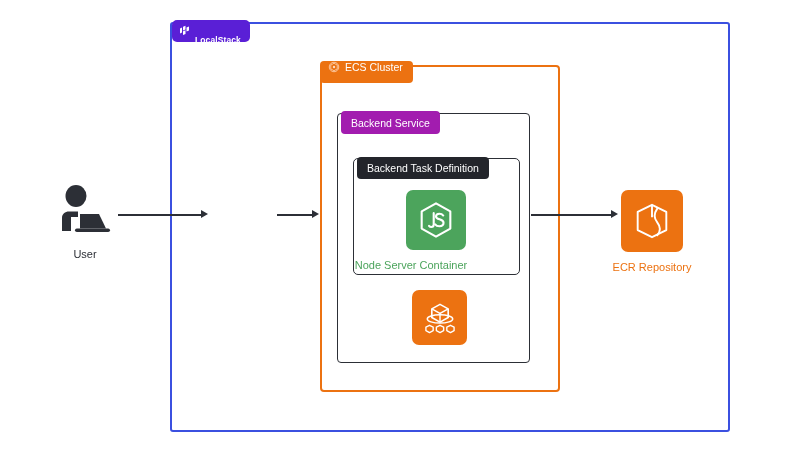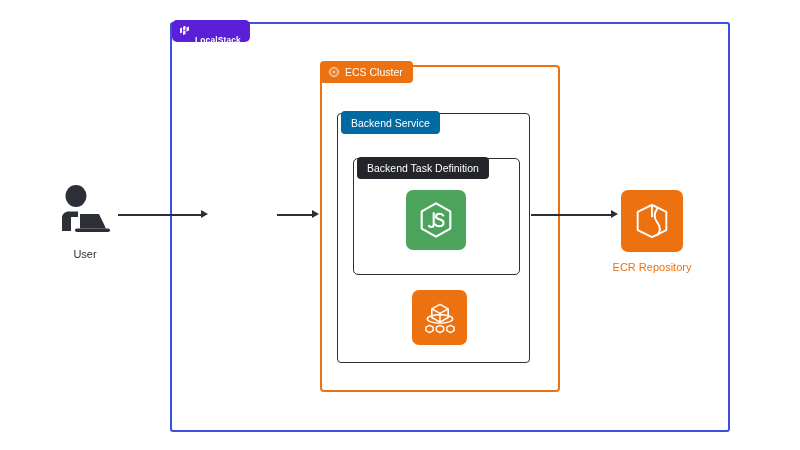--- a/index.html
+++ b/index.html
@@ -52,21 +52,20 @@
     width: 240px; height: 327px;
     border: 2px solid #ec7211;
     border-radius: 4px;
     background: transparent;
   }
   #ecs-cluster-badge {
     position: absolute;
     left: 320px; top: 61px;
     height: 22px;
     display: flex;
-    align-items: center;
     gap: 5px;
     padding: 0 10px 0 8px;
     background: #ec7211;
     border-radius: 4px;
     z-index: 5;
   }
   #ecs-cluster-badge .bt {
     color: #ffffff;
     font-size: 10.5px;
     white-space: nowrap;
@@ -81,21 +80,21 @@
     border-radius: 4px;
     background: transparent;
   }
   #backend-service-badge {
     position: absolute;
     left: 341px; top: 111px;
     height: 23px;
     display: flex;
     align-items: center;
     padding: 0 10px;
-    background: #0369a1;
+    background: #a21caf;
     border-radius: 4px;
     z-index: 4;
   }
   #backend-service-badge .bt {
     color: #ffffff;
     font-size: 10.5px;
     white-space: nowrap;
   }
 
   
@@ -252,20 +251,21 @@
   <div id="node-nodejs" class="node">
     <span class="icon-tile" style="width:60px;height:60px;background:#4ca45c;">
       <svg width="42" height="42" viewBox="0 0 44 44">
         <path d="M22 4.5 L37 13 L37 31 L22 39.5 L7 31 L7 13 Z" fill="none" stroke="#ffffff" stroke-width="2.2" stroke-linejoin="round"></path>
         <path d="M19.6 14.8 L19.6 26.8 C19.6 28.6 18.4 29.4 17.1 29.4 C16.0 29.4 15.2 28.9 14.7 28.2" fill="none" stroke="#ffffff" stroke-width="2.2" stroke-linecap="round"></path>
         <path d="M29.6 17.3 C28.7 16.1 27.3 15.4 25.6 15.4 C23.4 15.4 22.0 16.6 22.0 18.3
                  C22.0 22.2 29.9 20.4 29.9 25.0 C29.9 27.1 28.2 28.6 25.6 28.6
                  C23.6 28.6 22.0 27.8 21.1 26.5" fill="none" stroke="#ffffff" stroke-width="2.2" stroke-linecap="round"></path>
       </svg>
     </span>
+    <span class="node-label">Node Server Container</span>
   </div>
 
   <div id="node-ecs-task" class="node">
     <span class="icon-tile" style="width:55px;height:55px;background:#ec7211;">
       <svg width="40" height="40" viewBox="0 0 44 44">
         <path d="M22 7 L31 12 L31 21.5 L22 26.5 L13 21.5 L13 12 Z" fill="none" stroke="#ffffff" stroke-width="1.8" stroke-linejoin="round"></path>
         <path d="M13 12 L22 17 L31 12" fill="none" stroke="#ffffff" stroke-width="1.6"></path>
         <line x1="22" y1="17" x2="22" y2="26.5" stroke="#ffffff" stroke-width="1.6"></line>
         <ellipse cx="22" cy="23" rx="14" ry="4.6" fill="none" stroke="#ffffff" stroke-width="1.6"></ellipse>
         <path d="M10.5 30 L14.5 32 L14.5 36 L10.5 38 L6.5 36 L6.5 32 Z" fill="none" stroke="#ffffff" stroke-width="1.5" stroke-linejoin="round"></path>

